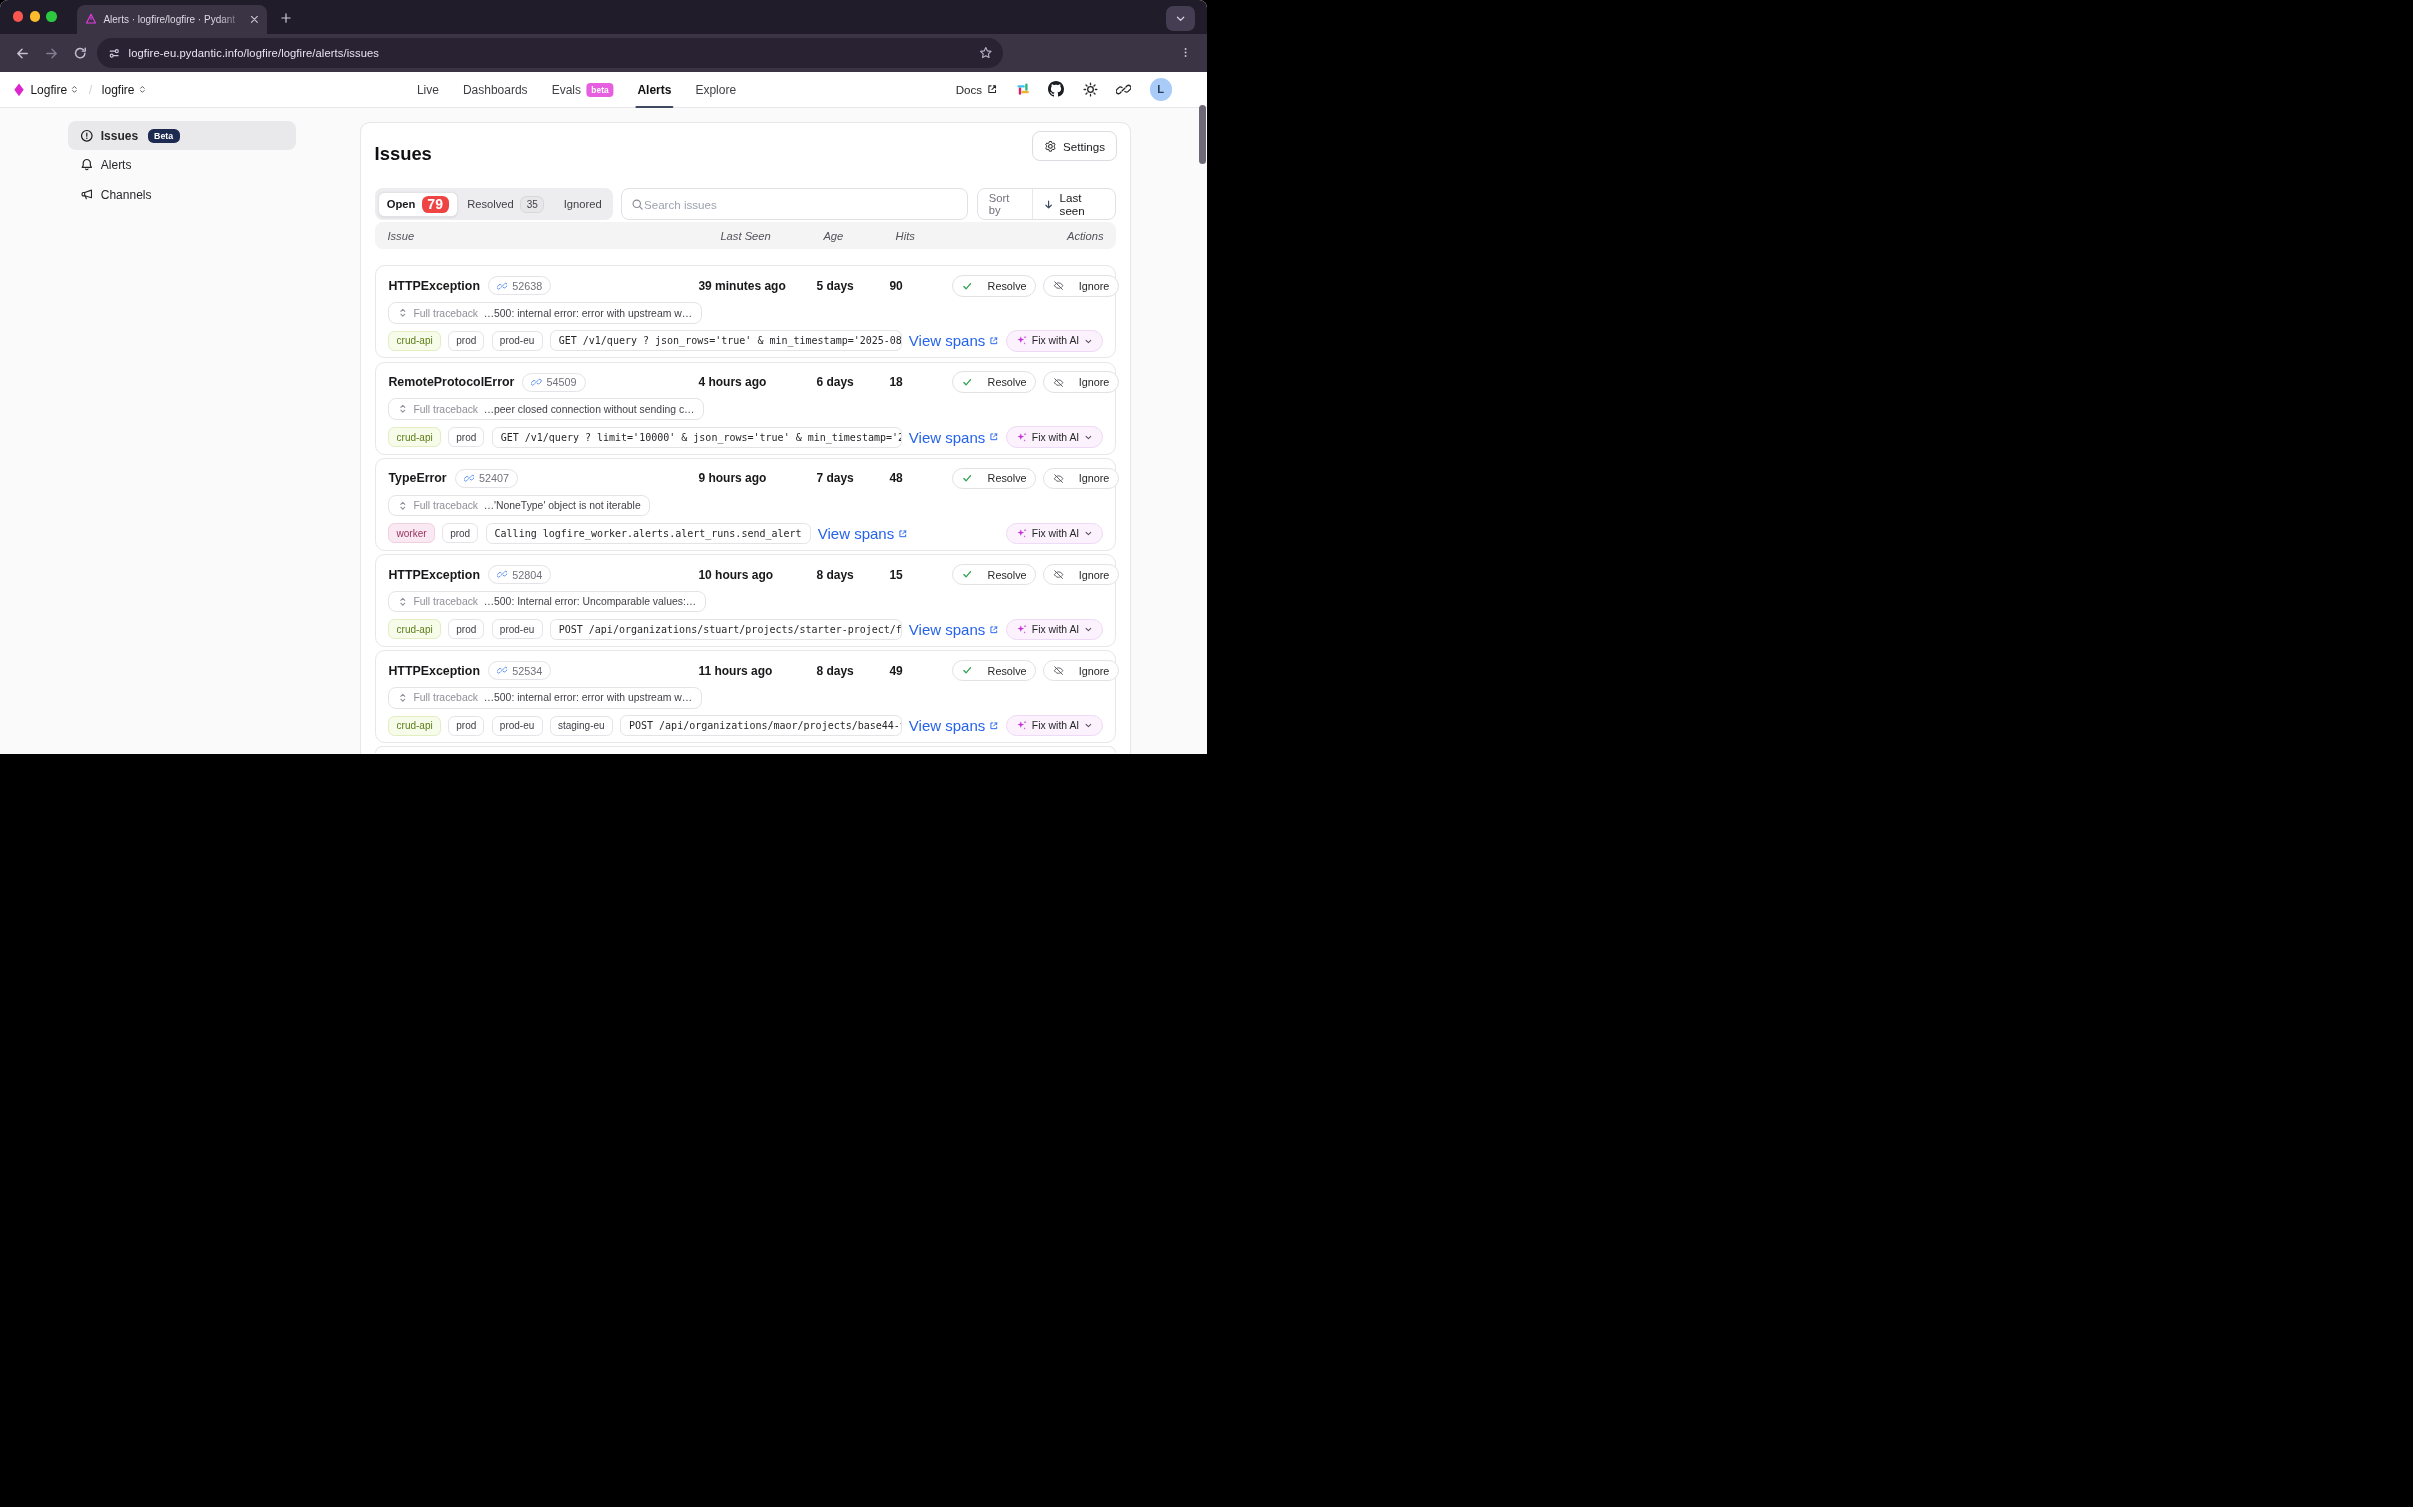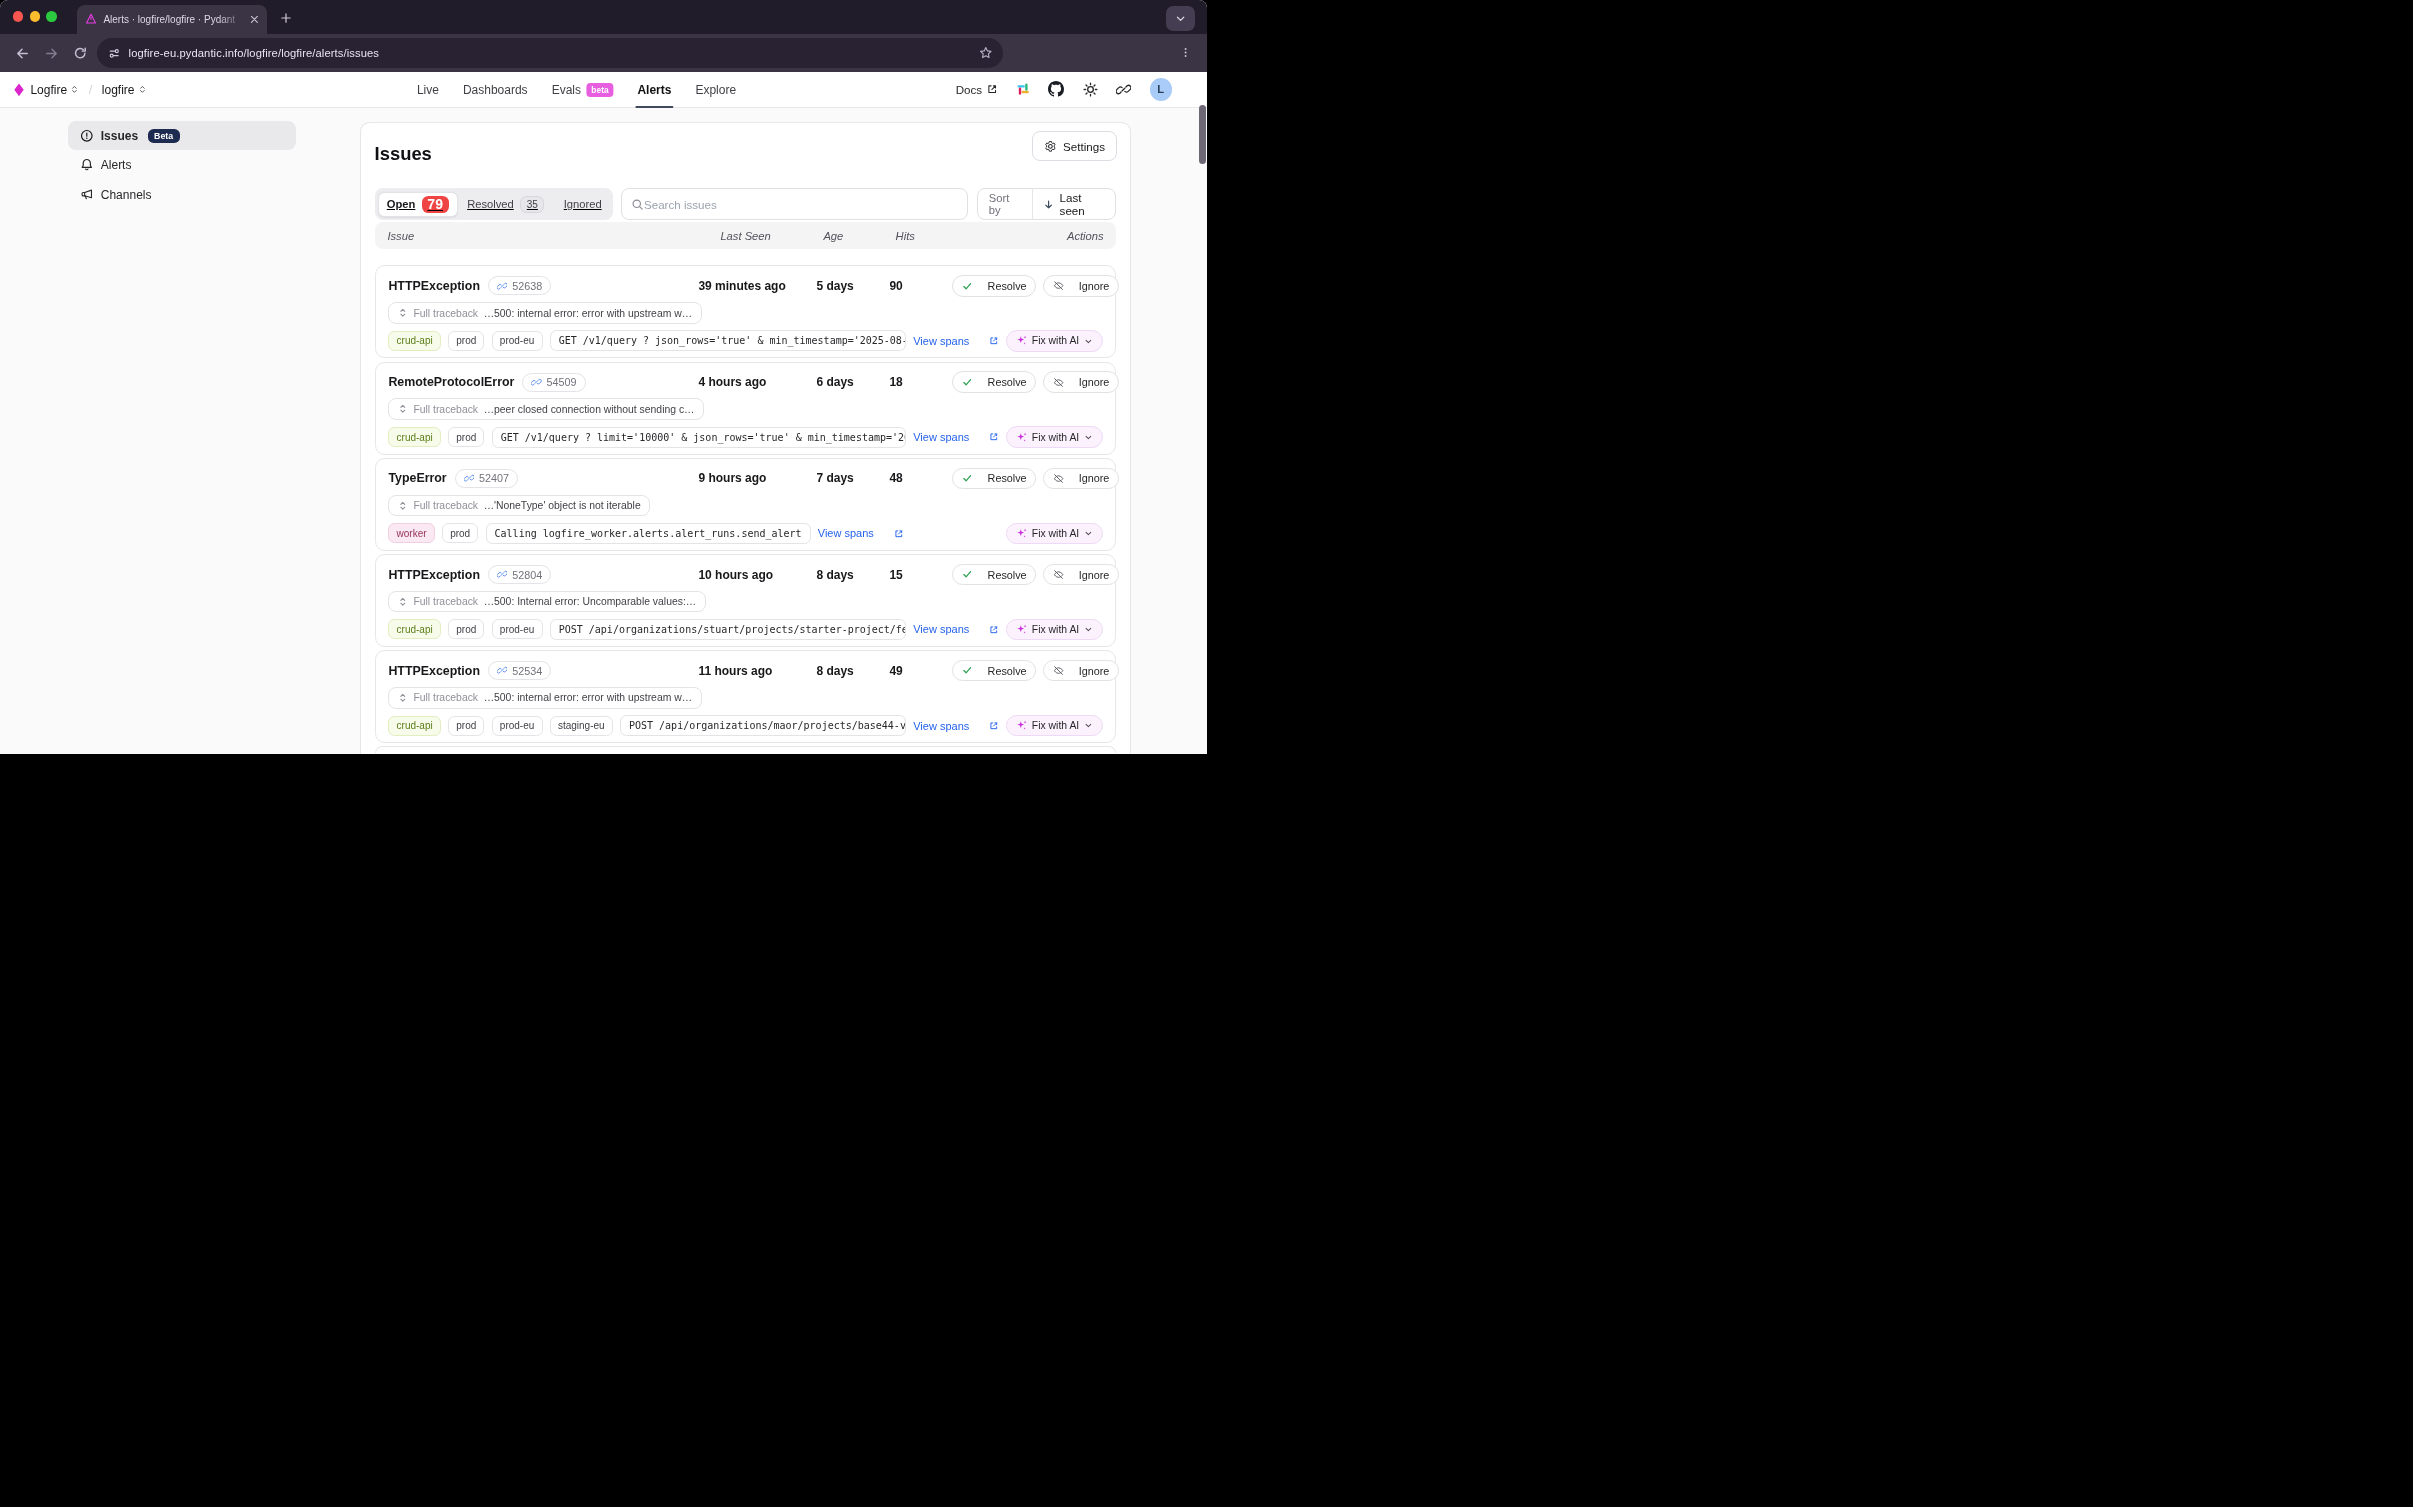--- a/index.html
+++ b/index.html
@@ -43,21 +43,21 @@
   .sidebar { position:absolute; left:68px; top:12.8px; width:228px; }
   .side-item { height:29.5px; border-radius:8px; display:flex; align-items:center; gap:7.2px; padding:0 12px; font-size:12px; color:#27272a; }
   .side-item.active { background:#e9e9eb; font-weight:600; }
   .side-badge { background:#1d2b50; color:#fff; font-size:8.8px; font-weight:700; padding:2px 6.4px; border-radius:5.6px; margin-left:2.4px; }
 
   .panel { position:absolute; left:360px; top:14.4px; width:771px; height:632px; background:#fff; border:0.8px solid #e7e7ea; border-bottom:none; border-radius:9.6px 9.6px 0 0; padding:0 13.6px; overflow:hidden; }
   .panel-title { margin-top:20px; font-size:18.4px; font-weight:700; color:#101014; }
   .settings-btn { position:absolute; top:8px; right:12.8px; height:30px; background:#fff; border:0.8px solid #dcdce2; border-radius:8px; padding:0 11.2px; display:flex; align-items:center; gap:6.4px; font-size:11.6px; color:#18181b; }
 
   .controls { display:flex; align-items:center; margin-top:23px; height:32px; }
-  .tabs-group { width:238px; height:32px; background:#ededf0; border-radius:8px; padding:3.2px; display:flex; align-items:center;text-decoration:underline; }
+  .tabs-group { width:238px; height:32px; background:#ededf0; border-radius:8px; padding:3.2px; display:flex; align-items:center; }
   .ftab-open { height:25.5px; background:#fff; border:0.8px solid #e3e3e7; border-radius:6.4px; box-shadow:0 0.8px 1.6px rgba(0,0,0,.07); display:flex; align-items:center; gap:6.4px; padding:0 8px; font-size:11.2px; font-weight:600; color:#18181b; }
   .count-red { background:#ef4444; color:#fff; border-radius:6.4px; height:17px; padding:0 5.6px; font-size:14px; font-weight:600; display:flex; align-items:center; }
   .ftab { display:flex; align-items:center; gap:6.4px; padding:0 9.6px; font-size:11.2px; color:#3f3f46; }
   .count-gray { background:#e7e7ea; border:0.8px solid #d6d6dc; color:#3f3f46; border-radius:6.4px; height:17px; padding:0 5.6px; font-size:10px; display:flex; align-items:center; }
   .search { flex:1; margin:0 9.6px 0 8px; height:32px; border:0.8px solid #e0e0e5; border-radius:8px; background:#fff; display:flex; align-items:center; padding:0 9.6px; gap:0; }
   .search input { border:none; outline:none; width:100%; font-size:11.6px; color:#18181b; font-family:inherit; background:transparent; }
   .search input::placeholder { color:#9ca3af; }
   .sort { width:139px; height:32px; border:0.8px solid #e0e0e5; border-radius:8px; background:#fff; display:flex; align-items:center; overflow:hidden; }
   .sort-label { padding:0 10.4px; font-size:11.2px; color:#71717a; }
   .sort-div { width:0.8px; align-self:stretch; background:#e7e7ea; }
@@ -78,21 +78,21 @@
   .action-btn { height:21.5px; border:0.8px solid #e1e1e6; border-radius:11.2px; background:#fff; display:flex; align-items:center; gap:15px; padding:0 8.8px; font-size:10.8px; color:#27272a; font-family:inherit; }
   .line2 { margin-top:5.6px; }
   .tb-pill { display:inline-flex; align-items:center; gap:5.6px; height:21.5px; padding:0 8.8px; border:0.8px solid #e4e4e8; border-radius:8px; font-size:10.4px; background:#fff; }
   .tb-prefix { color:#8f8f98; } .tb-msg { color:#3f3f46; }
   .line3 { margin-top:6.4px; display:flex; align-items:center; gap:7.2px; min-width:0; }
   .tag { height:20px; display:inline-flex; align-items:center; padding:0 7.2px; border-radius:6.4px; font-size:10px; white-space:nowrap; }
   .tag-green { background:#f7fbe9; border:0.8px solid #e2edc1; color:#5a7d18; }
   .tag-plain { background:#fff; border:0.8px solid #e4e4e8; color:#3f3f46; }
   .tag-pink  { background:#fae8f2; border:0.8px solid #f0cfe0; color:#98325e; }
   .code-pill { height:21px; border:0.8px solid #e4e4e8; border-radius:6.4px; padding:0 8px; font-family:"DejaVu Sans Mono", monospace; font-size:10px; color:#27272a; display:flex; align-items:center; white-space:nowrap; overflow:hidden; min-width:0; flex:0 1 auto; background:#fff; }
-  .view-spans { display:flex; align-items:center; gap:20px; color:#2563eb; font-size:11px; white-space:nowrap; text-decoration:none; }
+  .view-spans { display:flex; align-items:center; gap:4px; color:#2563eb; font-size:15px; white-space:nowrap; text-decoration:none; }
   .fix-ai { margin-left:auto; height:21.5px; border-radius:11.2px; background:#fbf2fd; border:0.8px solid #eed9f6; display:flex; align-items:center; gap:4.8px; padding:0 8.8px; font-size:10.4px; color:#27272a; white-space:nowrap; font-family:inherit; }
   .partial-card { height:6.4px; border:0.8px solid #e7e7ea; border-bottom:none; border-radius:9.6px 9.6px 0 0; margin-top:0.8px; background:#fff; }
 
   .page-scrollbar { position:absolute; right:0.8px; top:-3.2px; width:8px; height:100%; }
   .page-scrollbar .thumb { position:absolute; top:0; right:0; width:7.2px; height:59px; background:#6e6876; border-radius:4px; }
 
   svg { display:block; flex:none; }
 </style>
 </head>
 <body>

